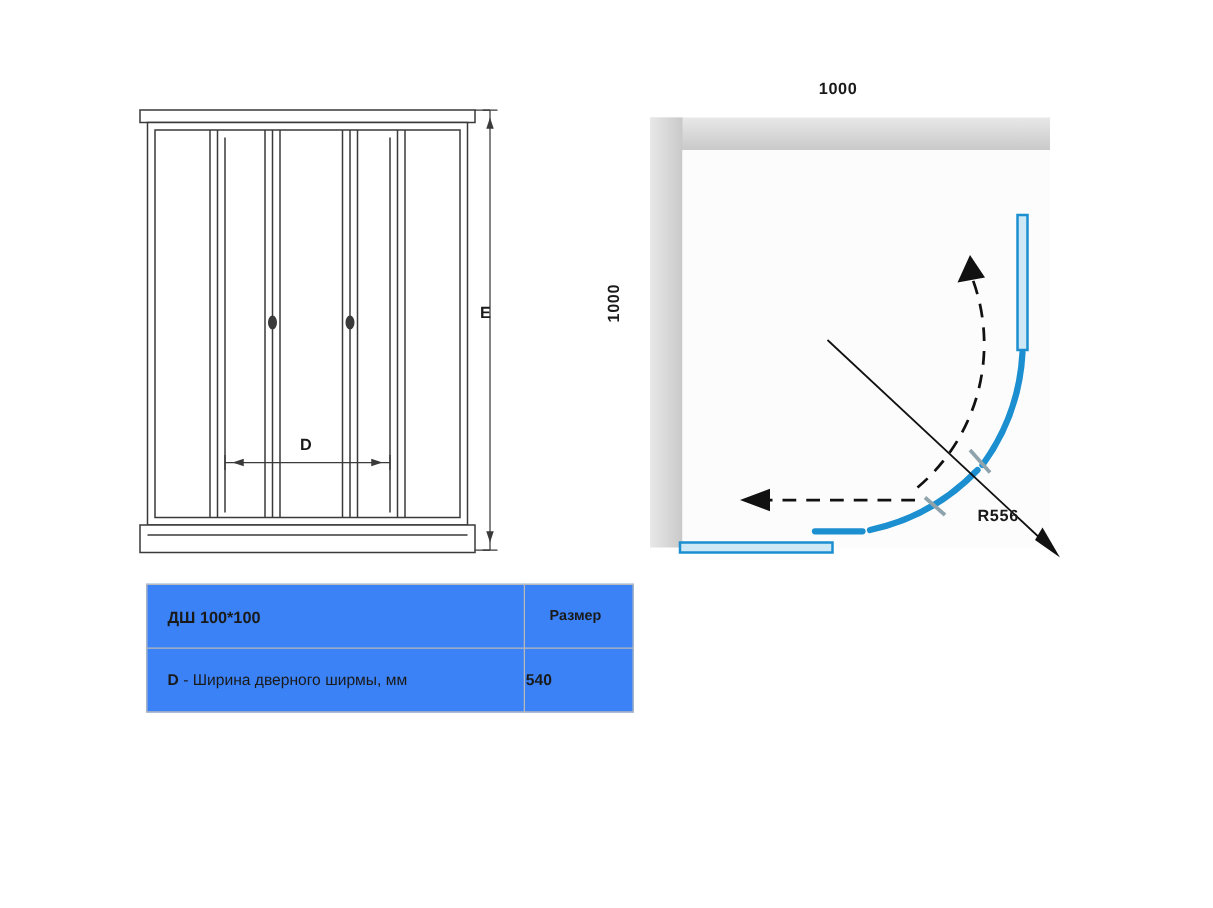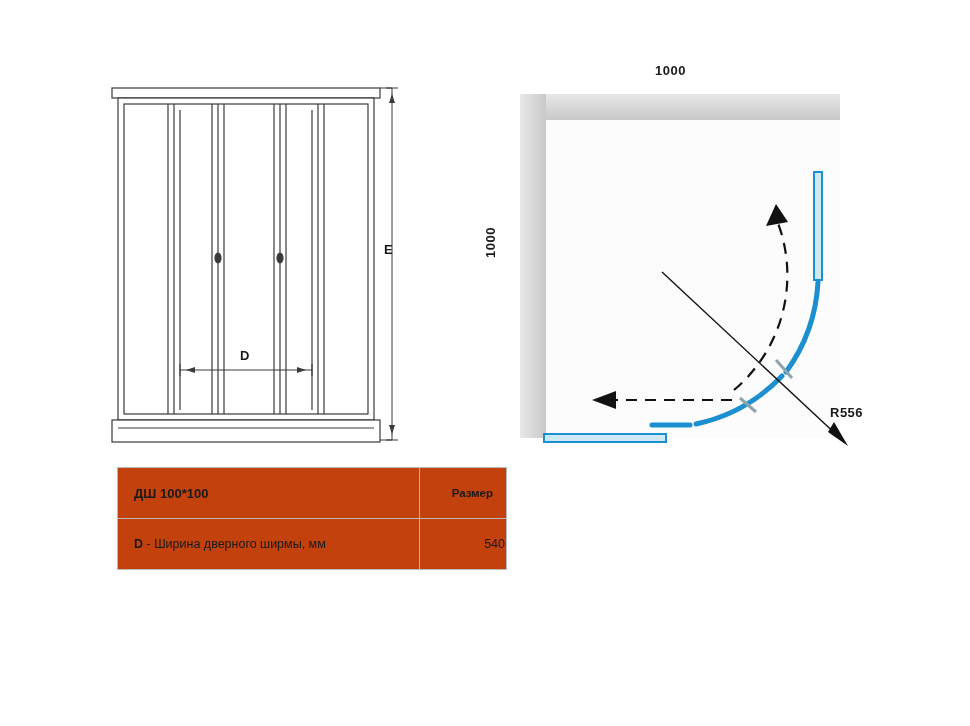--- a/index.html
+++ b/index.html
@@ -57,56 +57,56 @@
     left: 655px;
     top: 63px;
   }
   #label-left-1000 {
     left: 475px;
     top: 235px;
     transform: rotate(-90deg);
     transform-origin: center center;
   }
   #label-R556 {
-    left: 830px;
+    left: 782px;
     top: 405px;
   }
 
   
   #spec-table {
     position: absolute;
     left: 117px;
     top: 467px;
     width: 390px;
     border-collapse: collapse;
-    background: #c2410c;
+    background: #3b82f6;
   }
   #spec-table td {
     border: 1px solid #b9b9b9;
     height: 48px;
     vertical-align: middle;
     font-size: 12.5px;
     color: #1a1a1a;
   }
   #spec-table td.desc {
     padding-left: 16px;
     width: 300px;
   }
   #spec-table td.value {
-    text-align: right;
-    font-weight: normal;
+    text-align: left;
+    font-weight: bold;
     width: 86px;
   }
   #spec-table td.head-desc {
     padding-left: 16px;
     font-weight: bold;
     font-size: 13px;
   }
   #spec-table td.head-value {
-    text-align: center;
+    text-align: left;
     font-weight: bold;
     font-size: 11.5px;
     padding-left: 20px;
   }
   .sym {
     font-weight: bold;
   }
 </style>
 </head>
 <body>

